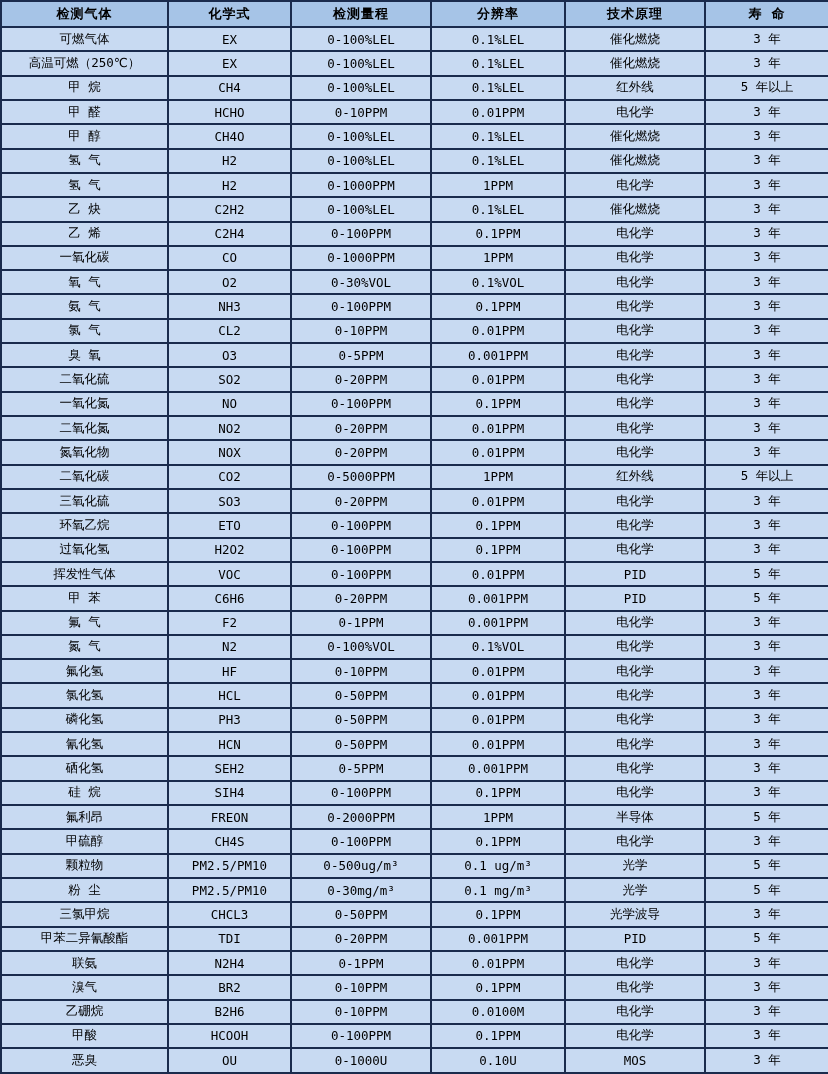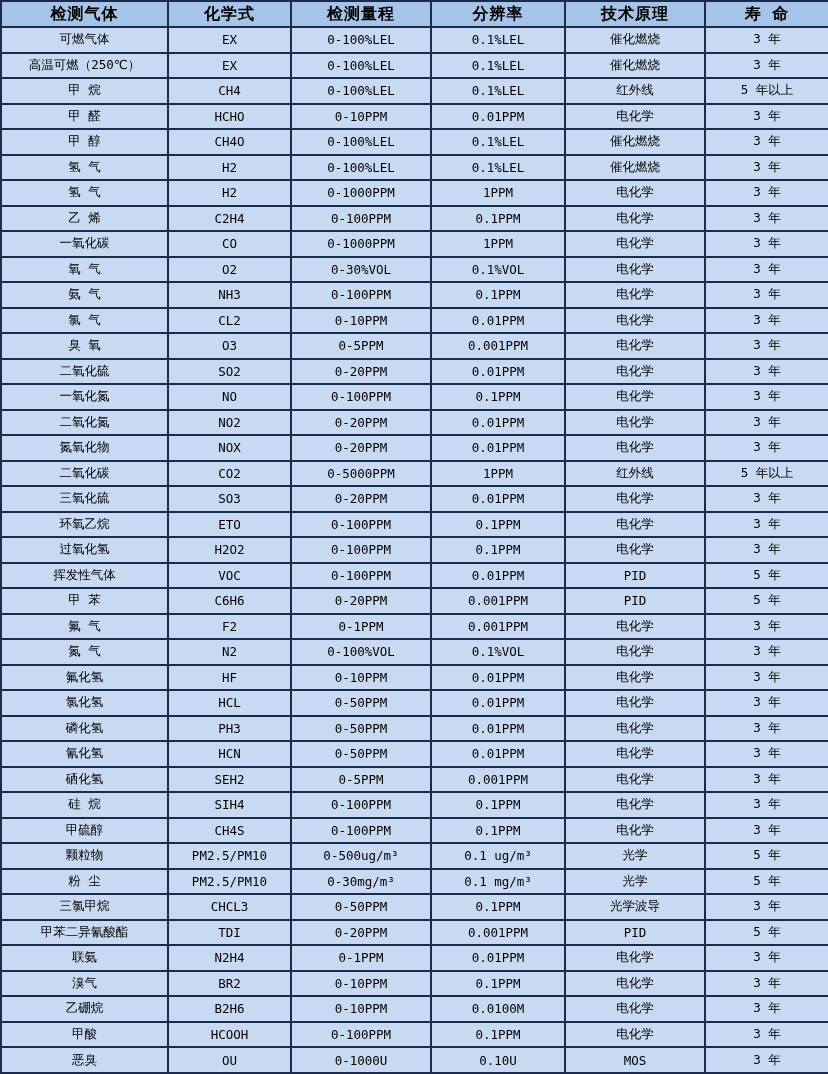--- a/index.html
+++ b/index.html
@@ -24,21 +24,21 @@
     border: 2px solid #1a2b4d;
     text-align: center;
     vertical-align: middle;
     padding: 0 2px;
     overflow: hidden;
     white-space: nowrap;
     color: #000000;
   }
   table.spec th {
     background: #a6c4e7;
-    font-size: 16px;
+    font-size: 13px;
     font-weight: bold;
     letter-spacing: 1px;
     height: 24px;
   }
   table.spec td {
     background: #c8daf2;
     font-size: 12.5px;
     font-weight: normal;
   }
   col.c0 { width: 167px; }
@@ -122,20 +122,28 @@
         </tr>
         <tr>
           <td>氢 气</td>
           <td>H2</td>
           <td>0-1000PPM</td>
           <td>1PPM</td>
           <td>电化学</td>
           <td>3 年</td>
         </tr>
         <tr>
+          <td>乙 炔</td>
+          <td>C2H2</td>
+          <td>0-100%LEL</td>
+          <td>0.1%LEL</td>
+          <td>催化燃烧</td>
+          <td>3 年</td>
+        </tr>
+        <tr>
           <td>乙 烯</td>
           <td>C2H4</td>
           <td>0-100PPM</td>
           <td>0.1PPM</td>
           <td>电化学</td>
           <td>3 年</td>
         </tr>
         <tr>
           <td>一氧化碳</td>
           <td>CO</td>
@@ -314,20 +322,28 @@
         </tr>
         <tr>
           <td>硅 烷</td>
           <td>SIH4</td>
           <td>0-100PPM</td>
           <td>0.1PPM</td>
           <td>电化学</td>
           <td>3 年</td>
         </tr>
         <tr>
+          <td>氟利昂</td>
+          <td>FREON</td>
+          <td>0-2000PPM</td>
+          <td>1PPM</td>
+          <td>半导体</td>
+          <td>5 年</td>
+        </tr>
+        <tr>
           <td>甲硫醇</td>
           <td>CH4S</td>
           <td>0-100PPM</td>
           <td>0.1PPM</td>
           <td>电化学</td>
           <td>3 年</td>
         </tr>
         <tr>
           <td>颗粒物</td>
           <td>PM2.5/PM10</td>

